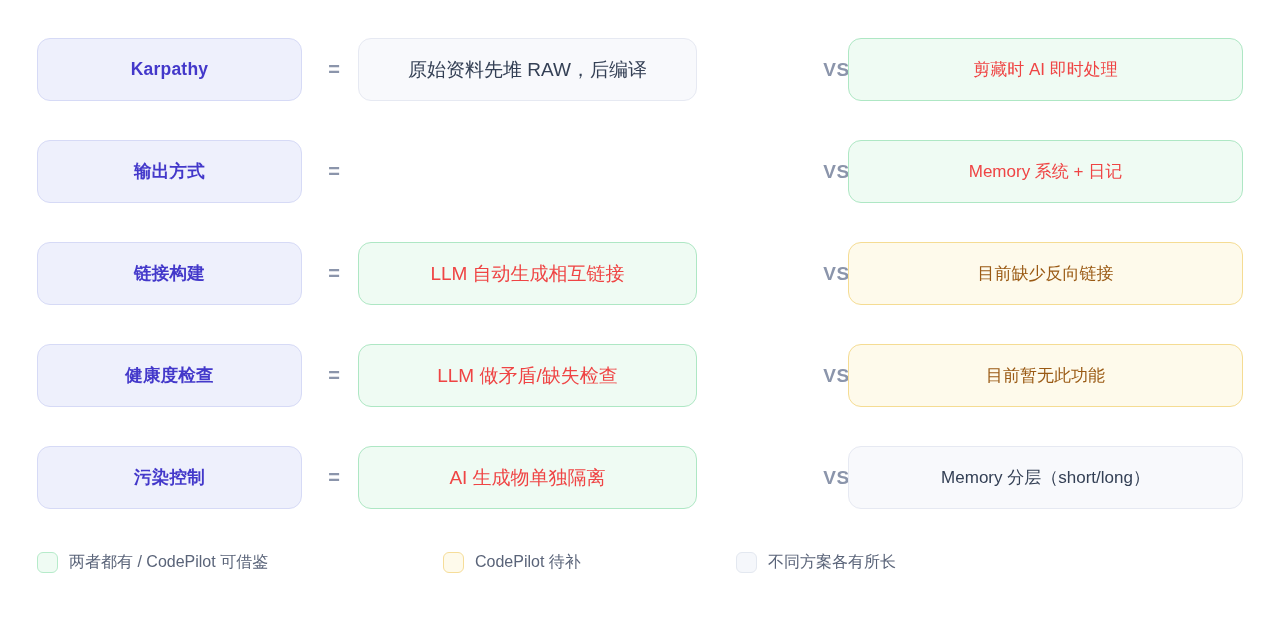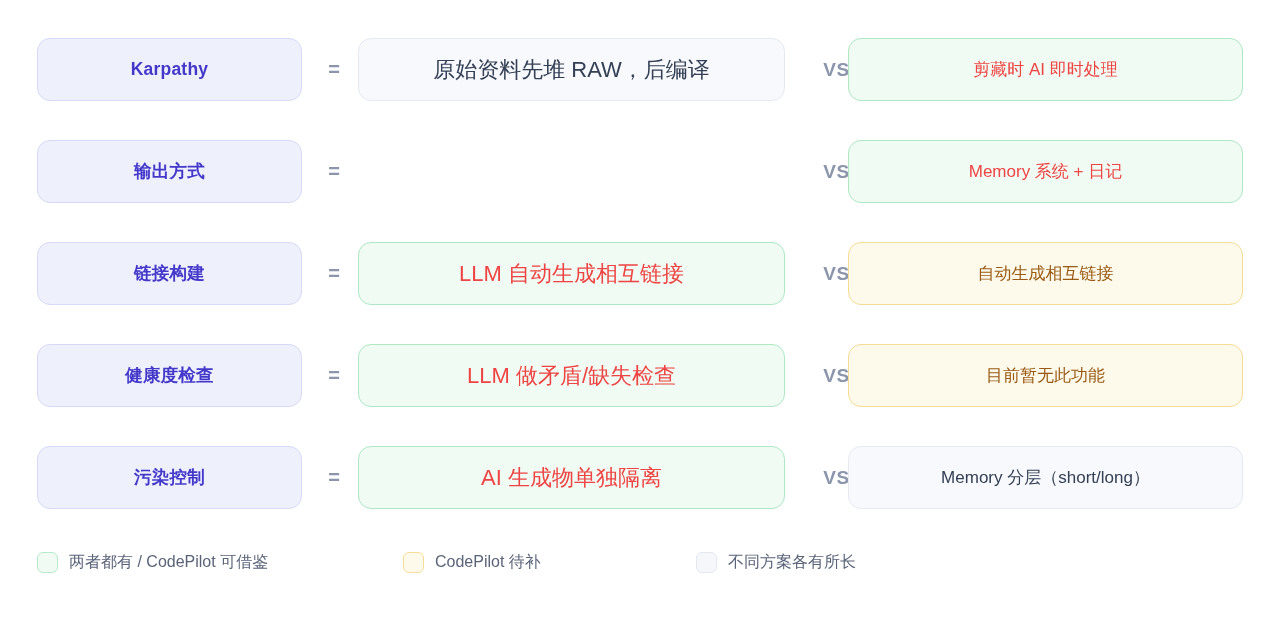--- a/index.html
+++ b/index.html
@@ -46,21 +46,21 @@
     width: 265px;
     background: #eef0fc;
     border-color: #d6daf6;
     color: #4338ca;
     font-size: 17.5px;
     font-weight: 700;
     letter-spacing: .2px;
   }
 
   
-  .cell.mid   { left: 358px; width: 427px; font-size: 22px; font-weight: 400; }
+  .cell.mid   { left: 358px; width: 339px; font-size: 19px; font-weight: 400; }
   .cell.right { left: 848px; width: 395px; font-size: 17px; font-weight: 400; }
 
   
   .v-neutral { background: #f8f9fc; border-color: #e6e9f2; color: #344055; }
   .v-green   { background: #effbf3; border-color: #aee7c4; color: #ef4444; }
   .v-amber   { background: #fefaeb; border-color: #f5dc93; color: #9a5a14; }
 
   .cell.right.v-amber { font-weight: 500; }
 
   
@@ -86,21 +86,21 @@
     position: absolute;
     left: 37px; top: 552px;
     display: flex;
     align-items: center;
   }
   .legend-item {
     display: flex;
     align-items: center;
     gap: 11px;
   }
-  .legend-item.i0 { width: 366px; }
+  .legend-item.i0 { width: 406px; }
   .legend-item.i1 { width: 293px; align-items: flex-end; }
   .legend-item.i2 { width: auto; justify-content: space-between; }
   .swatch {
     width: 21px; height: 21px;
     border-radius: 6px;
     border: 1px solid transparent;
     flex: none;
   }
   .sw-green   { background: #effbf3; border-color: #b6ebca; }
   .sw-amber   { background: #fefaeb; border-color: #f6dd99; }
@@ -131,21 +131,21 @@
       <div class="sep eq">=</div>
       <div class="sep vs">VS</div>
       <div class="cell right v-green">Memory 系统 + 日记</div>
     </div>
 
     <div class="row">
       <div class="cell label">链接构建</div>
       <div class="sep eq">=</div>
       <div class="cell mid v-green">LLM 自动生成相互链接</div>
       <div class="sep vs">VS</div>
-      <div class="cell right v-amber">自动生成相互链接</div>
+      <div class="cell right v-amber">目前缺少反向链接</div>
     </div>
 
     <div class="row">
       <div class="cell label">健康度检查</div>
       <div class="sep eq">=</div>
       <div class="cell mid v-green">LLM 做矛盾/缺失检查</div>
       <div class="sep vs">VS</div>
       <div class="cell right v-amber">目前暂无此功能</div>
     </div>
 

